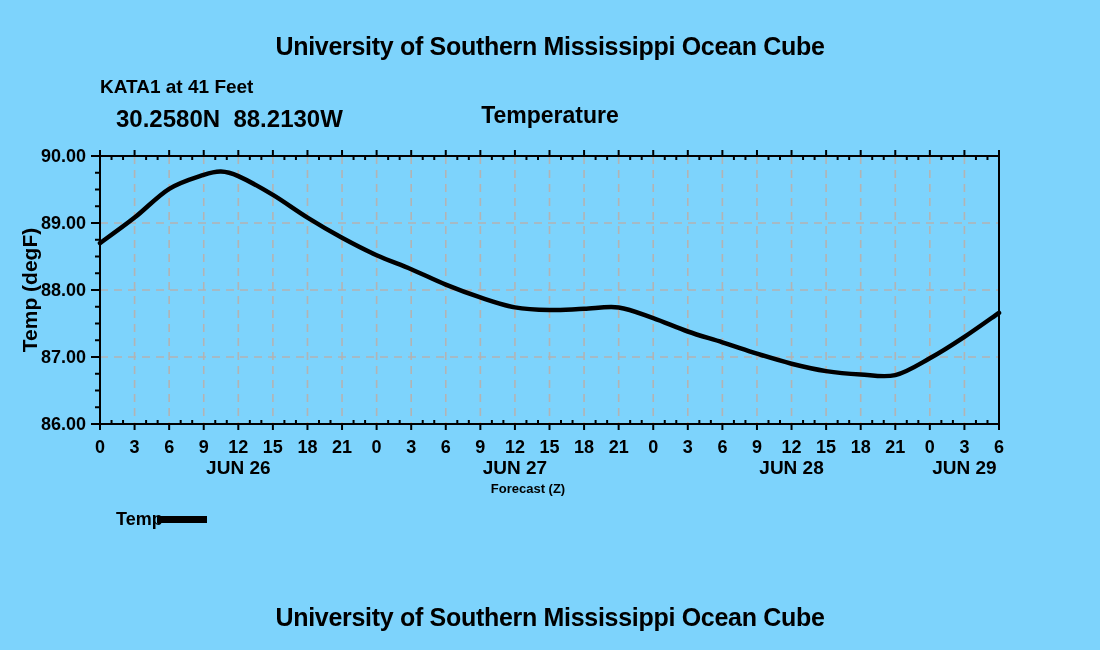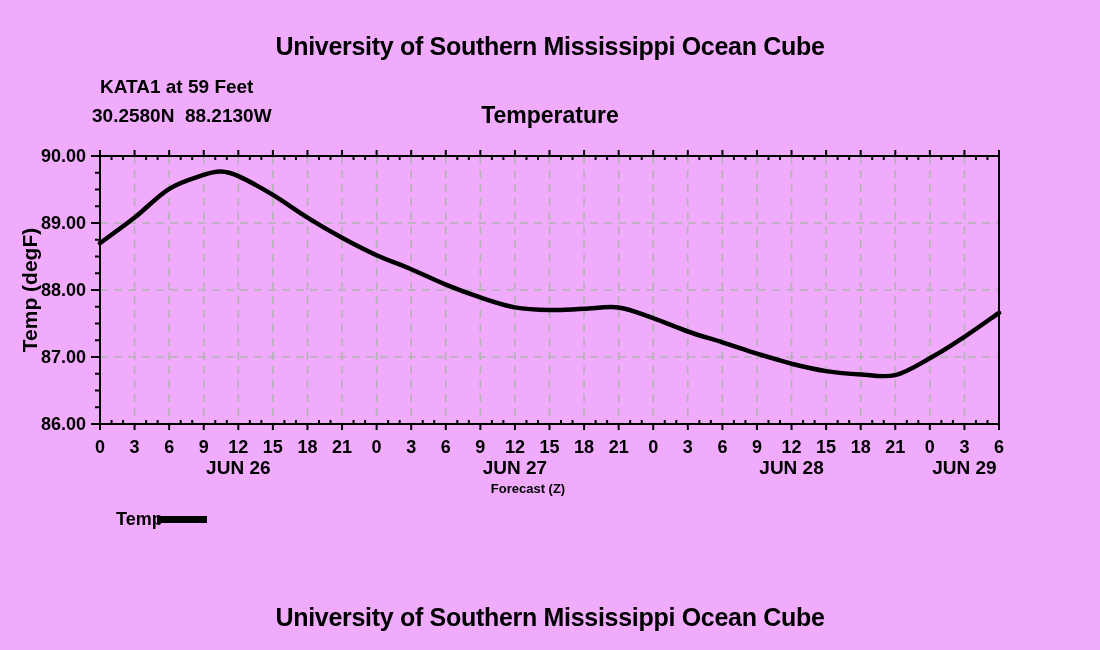--- a/index.html
+++ b/index.html
@@ -1,37 +1,37 @@
 <!DOCTYPE html>
 <html><head>
 <meta charset="utf-8">
 <style>
   html, body { margin: 0; padding: 0; background: #ffffff; }
   #stage {
     position: relative;
     width: 1100px;
     height: 650px;
-    background: #f0abfc;
+    background: #7dd3fc;
     font-family: "Liberation Sans", "DejaVu Sans", sans-serif;
     color: #000;
     overflow: hidden;
   }
   .abs { position: absolute; }
   .title-top {
     left: 0; top: 32px; width: 1100px;
     text-align: center; font-size: 25px; font-weight: bold;
     letter-spacing: -0.3px;
   }
   .title-bottom {
     left: 0; top: 603px; width: 1100px;
     text-align: center; font-size: 25px; font-weight: bold;
     letter-spacing: -0.3px;
   }
   .station   { left: 100px; top: 76px;  font-size: 19px; font-weight: bold; }
-  .coords    { left: 92px; top: 105px; font-size: 19px; font-weight: bold; white-space: pre; }
+  .coords    { left: 116px; top: 105px; font-size: 24px; font-weight: bold; white-space: pre; }
   .subtitle  { left: 0; top: 102px; width: 1100px; text-align: center;
                font-size: 23px; font-weight: bold; }
   .datetime  { right: 101px; top: 105px; font-size: 19px; font-weight: bold; }
   .ylabel    {
     left: 30px; top: 290px;
     transform: translate(-50%, -50%) rotate(-90deg);
     font-size: 21px; font-weight: bold; white-space: nowrap;
   }
   .xlabel    {
     left: 528px; top: 481px; transform: translateX(-50%);
@@ -42,21 +42,21 @@
   #chart-svg { position: absolute; left: 0; top: 0; }
   svg text { font-family: "Liberation Sans", "DejaVu Sans", sans-serif; }
 </style>
 </head>
 <body>
 
 <div id="stage">
 
   <div class="abs title-top">University of Southern Mississippi Ocean Cube</div>
 
-  <div class="abs station">KATA1 at 59 Feet</div>
+  <div class="abs station">KATA1 at 41 Feet</div>
   <div class="abs coords">30.2580N  88.2130W</div>
   <div class="abs subtitle">Temperature</div>
 
   <div class="abs ylabel">Temp (degF)</div>
 
   <svg id="chart-svg" width="1100" height="650">
       <line x1="134.5769230769231" y1="156" x2="134.5769230769231" y2="424" stroke="#b3b3b3" stroke-width="1.6" stroke-dasharray="8 6"></line>
       <line x1="169.15384615384616" y1="156" x2="169.15384615384616" y2="424" stroke="#b3b3b3" stroke-width="1.6" stroke-dasharray="8 6"></line>
       <line x1="203.73076923076923" y1="156" x2="203.73076923076923" y2="424" stroke="#b3b3b3" stroke-width="1.6" stroke-dasharray="8 6"></line>
       <line x1="238.30769230769232" y1="156" x2="238.30769230769232" y2="424" stroke="#b3b3b3" stroke-width="1.6" stroke-dasharray="8 6"></line>

